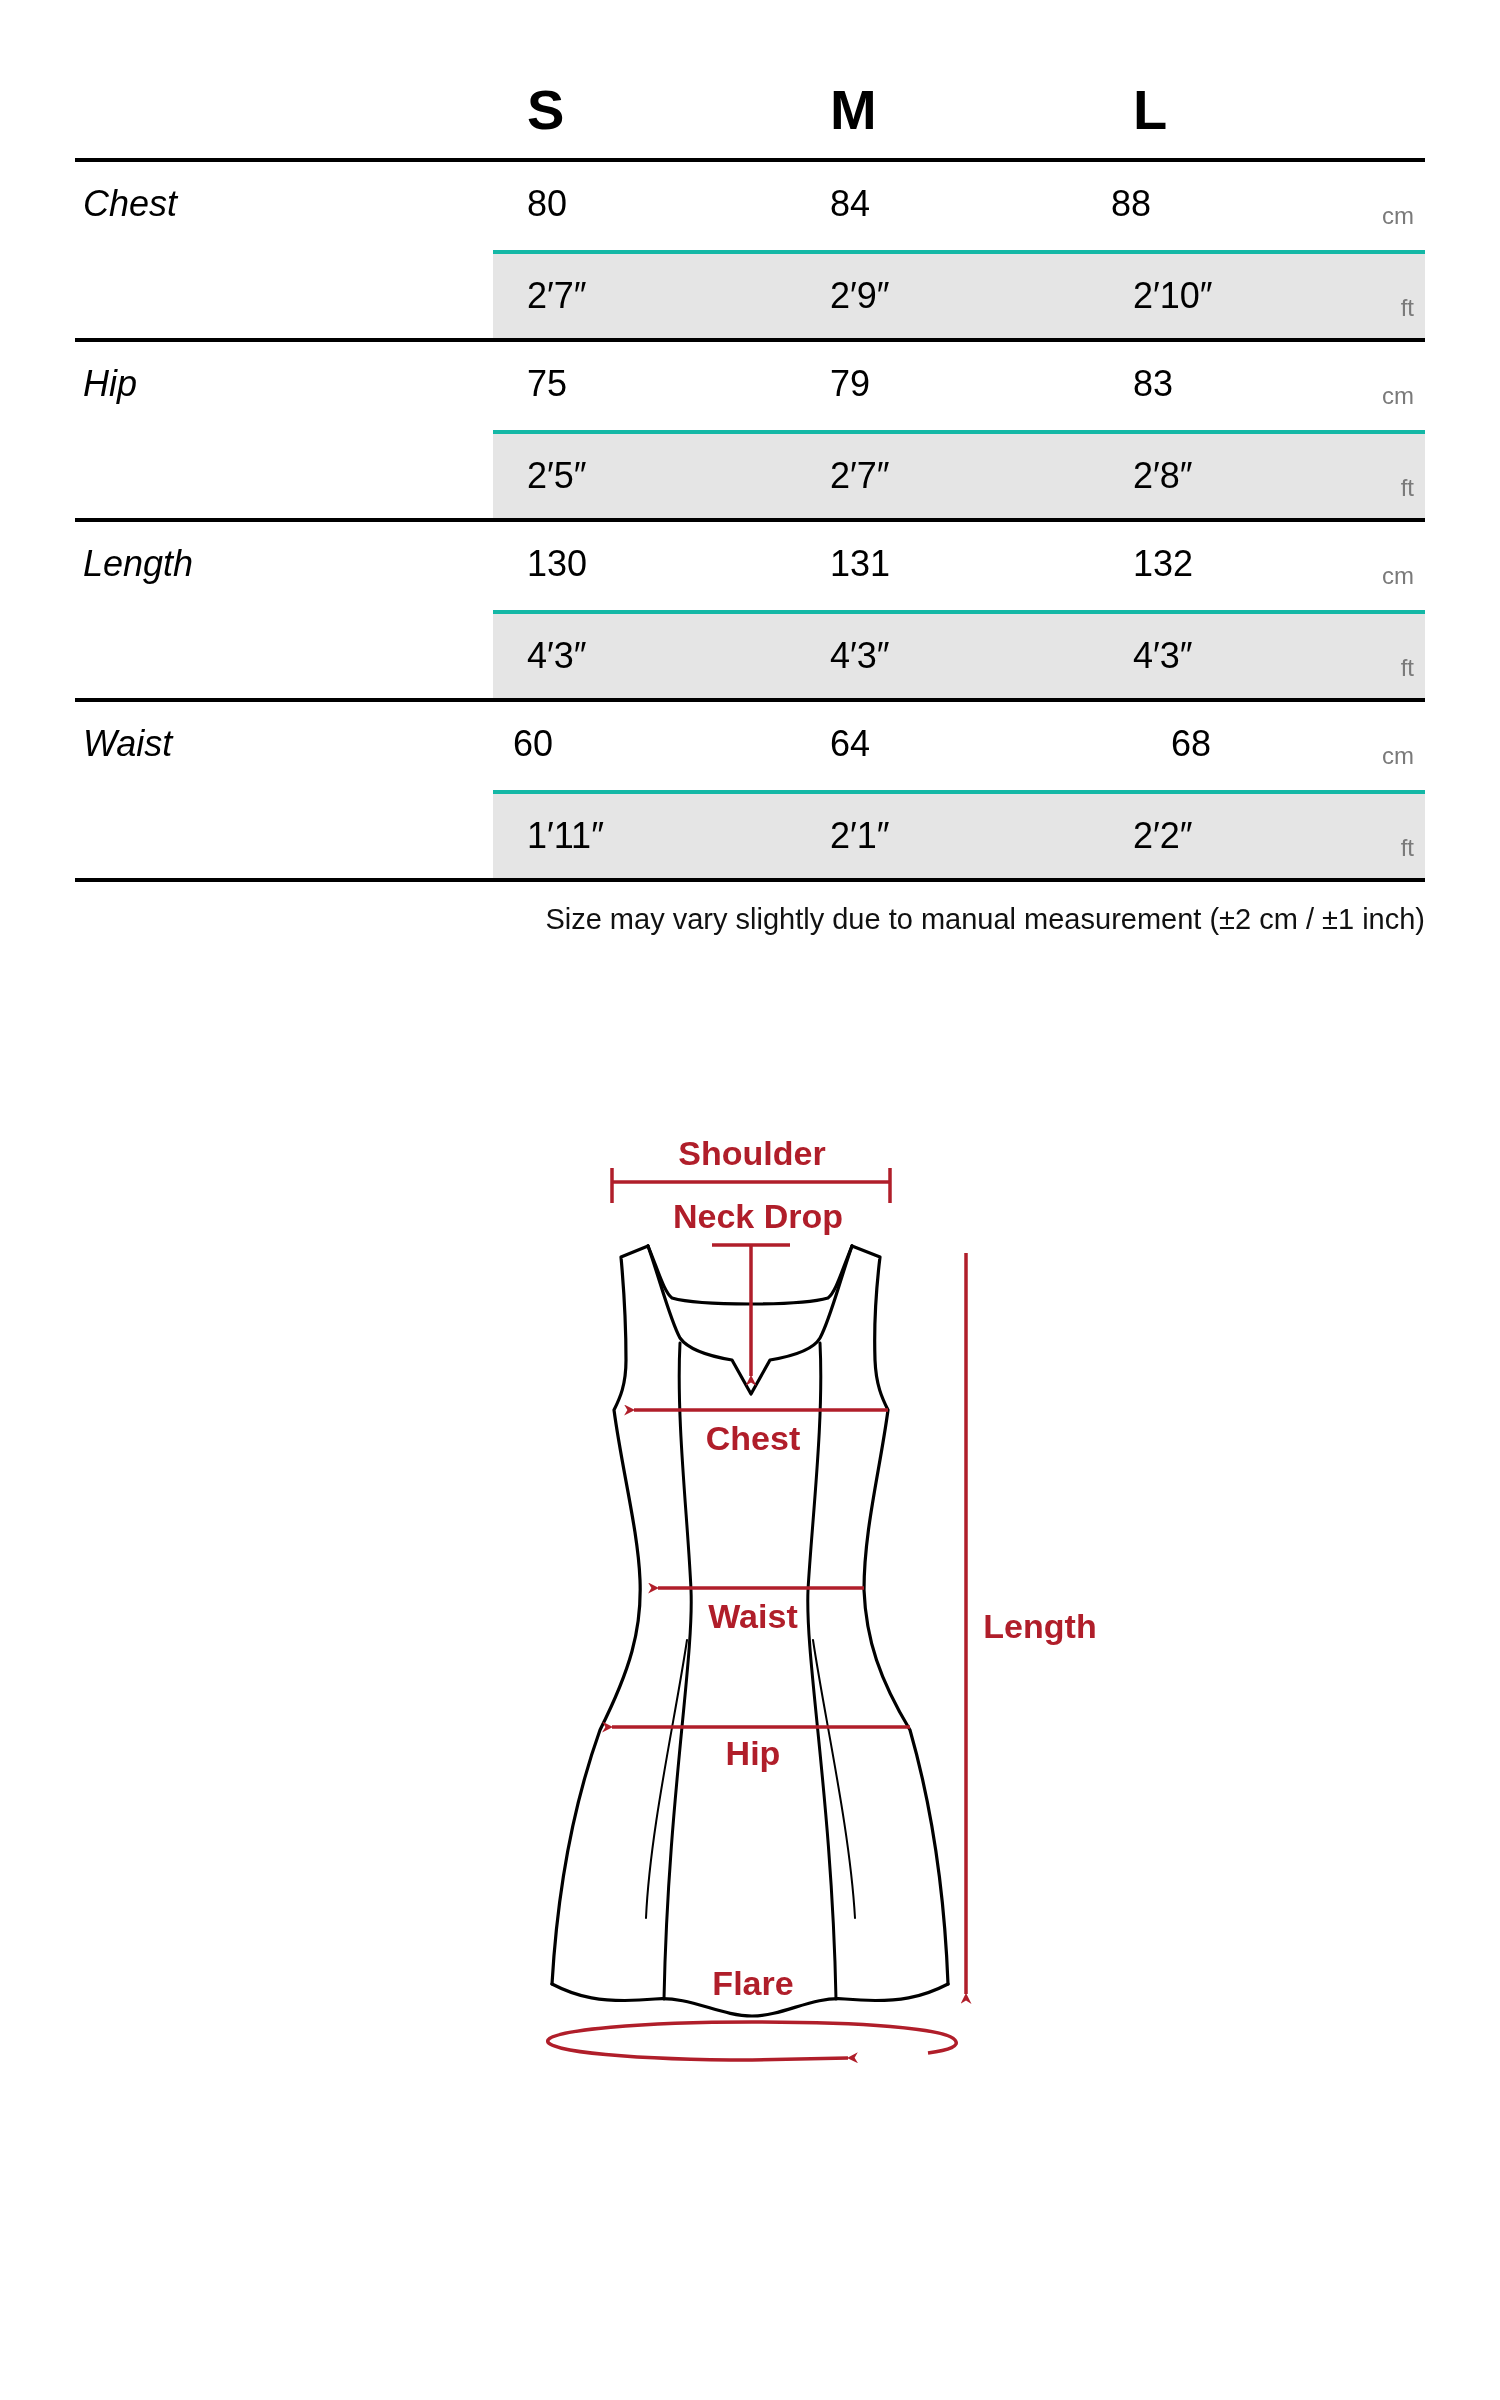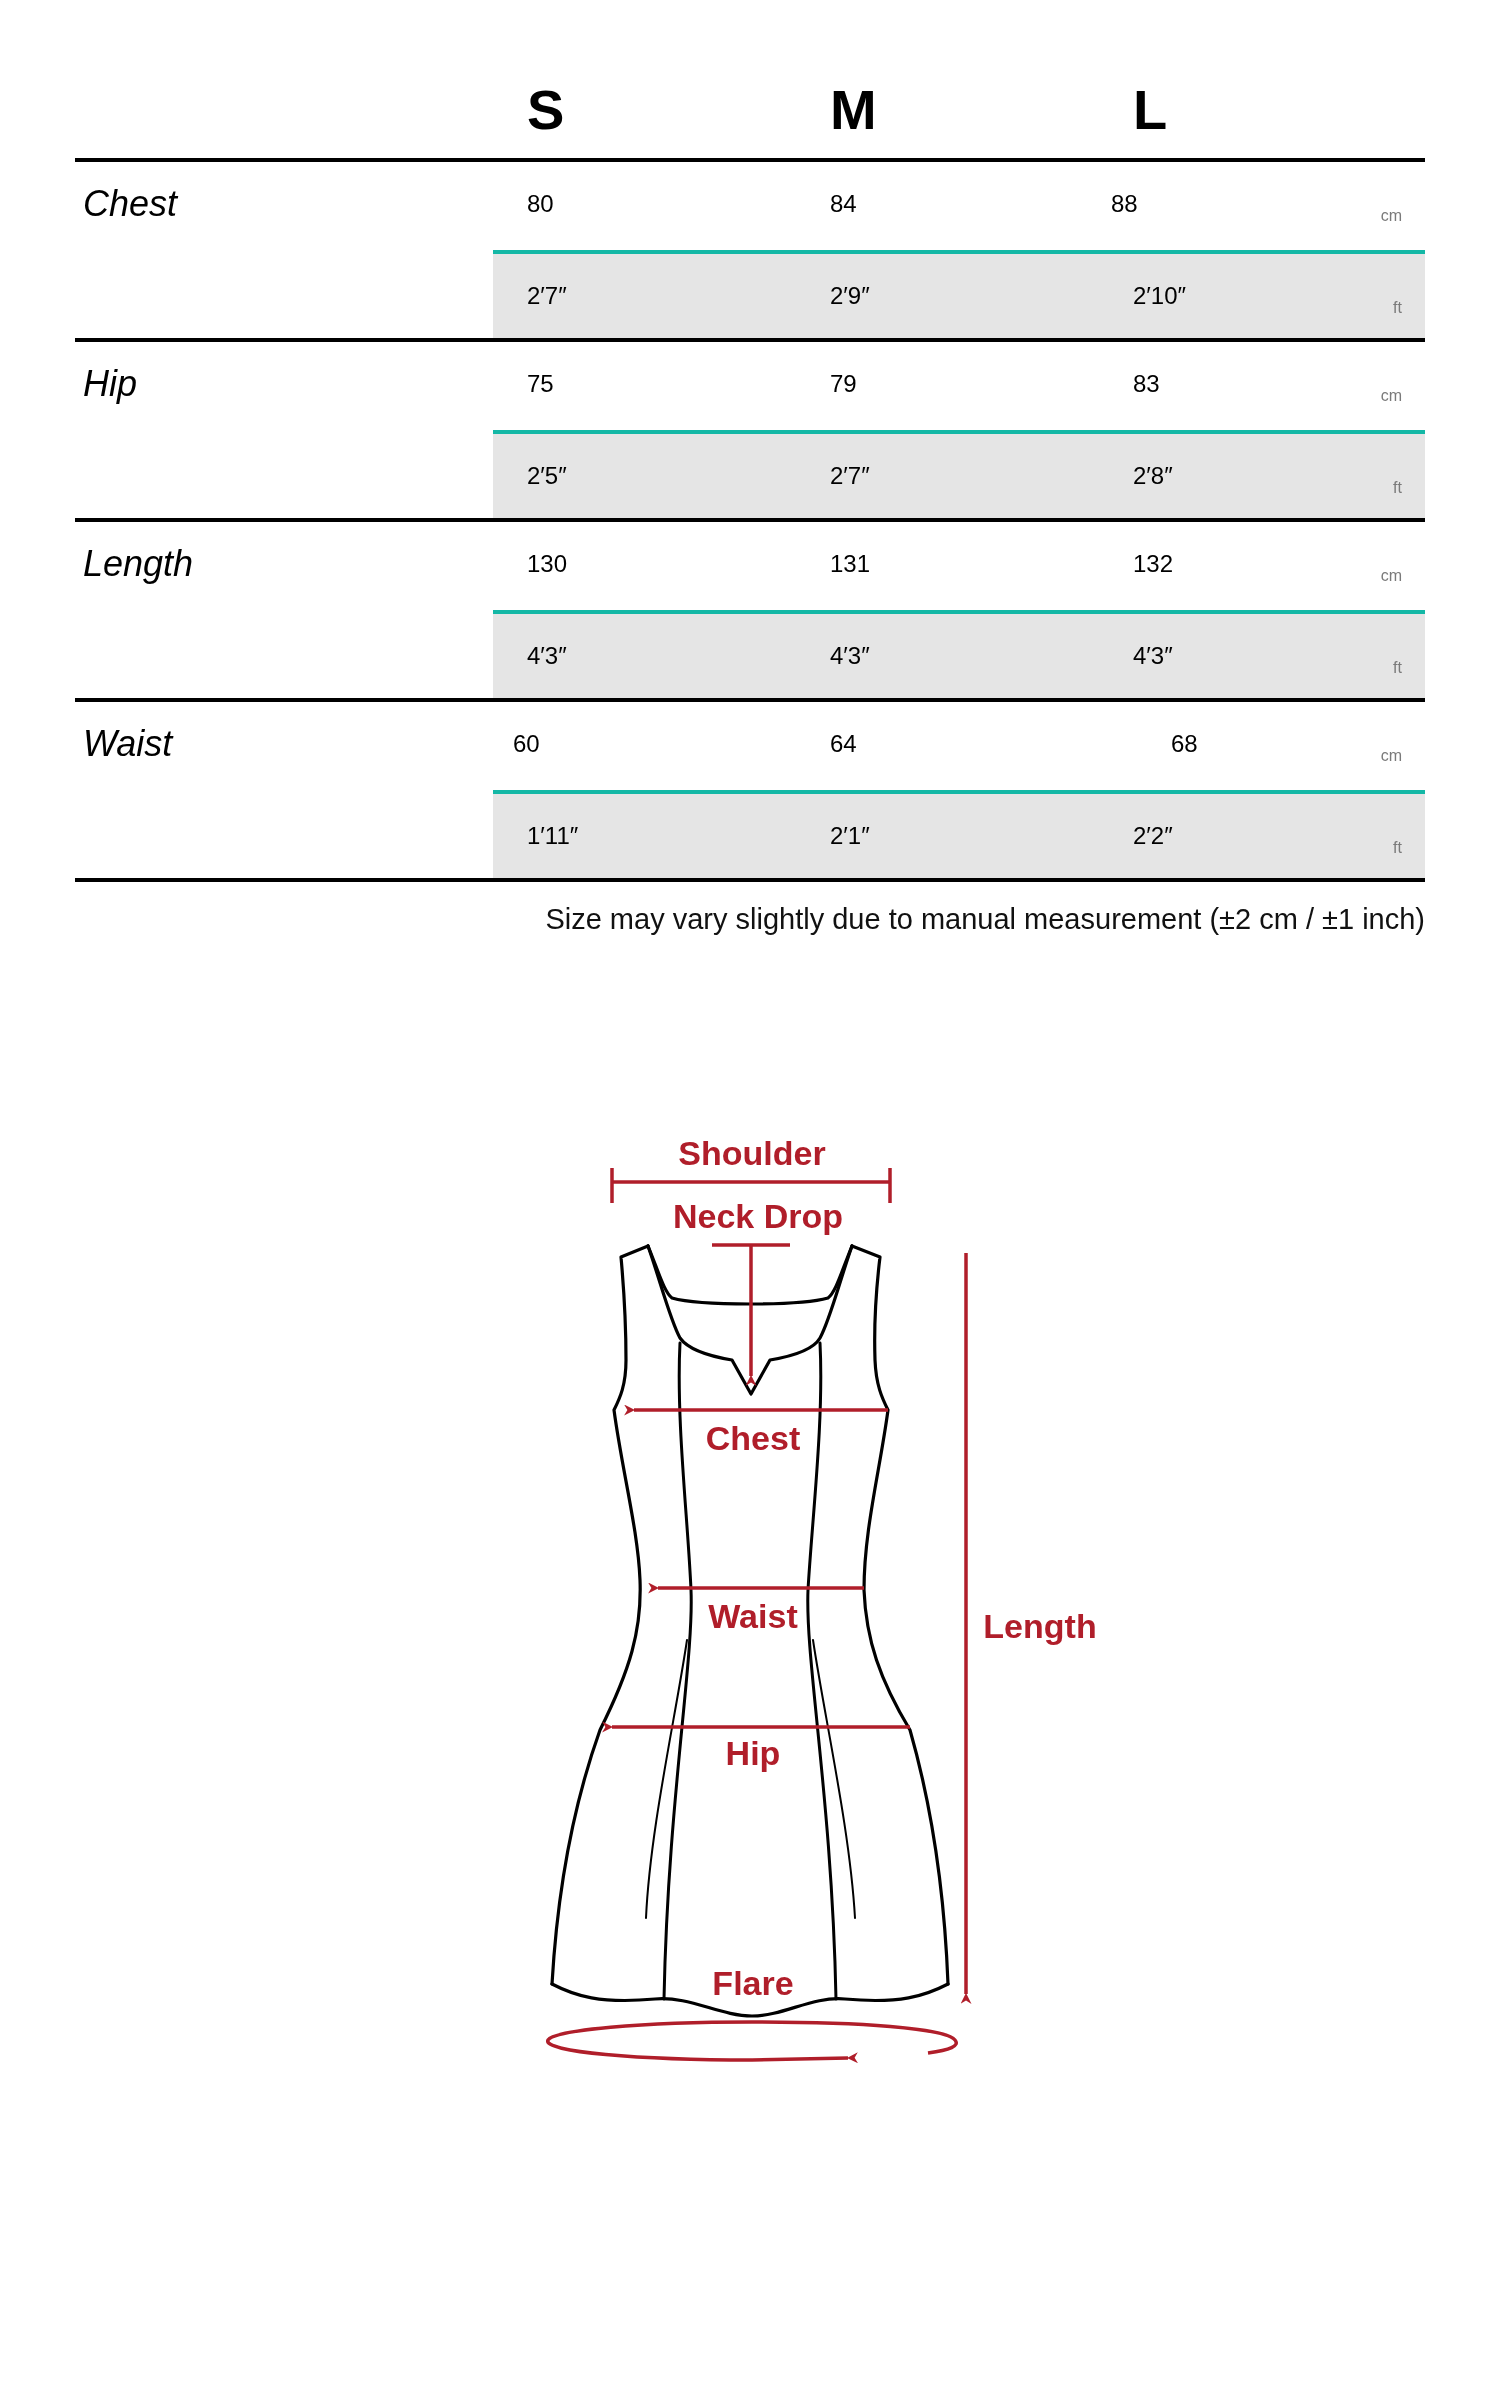--- a/index.html
+++ b/index.html
@@ -12,23 +12,23 @@
     position: absolute; top: 82px; font-weight: 700; font-size: 56px; line-height: 56px;
   }
   .block { position: absolute; left: 0; width: 1350px; height: 180px; border-top: 4px solid #000; }
   .block.last { border-bottom: 4px solid #000; height: 184px; }
   .measure-label {
     position: absolute; left: 8px; top: 22px; font-style: italic; font-size: 36px; line-height: 40px;
   }
   .sub-row { position: absolute; left: 0; width: 1350px; height: 88px; }
   .sub-row.cm { top: 0; }
   .sub-row.ft { top: 88px; left: 418px; width: 932px; background: #e5e5e5; border-top: 4px solid #14b8a6; height: 88px; }
-  .val { position: absolute; font-size: 24px; line-height: 40px; top: 22px; }
+  .val { position: absolute; font-size: 36px; line-height: 40px; top: 22px; }
   .unit {
-    position: absolute; right: 23px; font-size: 16px; line-height: 24px; color: #7a7a7a; top: 42px;
+    position: absolute; right: 11px; font-size: 24px; line-height: 24px; color: #7a7a7a; top: 42px;
   }
   .footnote {
     position: absolute; right: 75px; top: 902px; font-size: 29px; line-height: 34px; color: #111;
   }
 
   .diagram { position: absolute; left: 0; top: 0; width: 1500px; height: 2400px; pointer-events: none; }
   .diagram text { font-family: "Liberation Sans", "DejaVu Sans", sans-serif; font-weight: 700; }
 </style>
 </head>
 <body>

